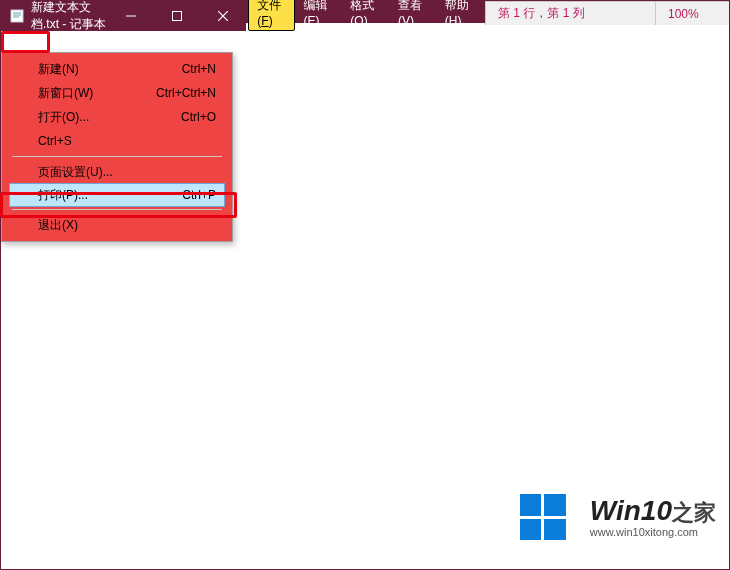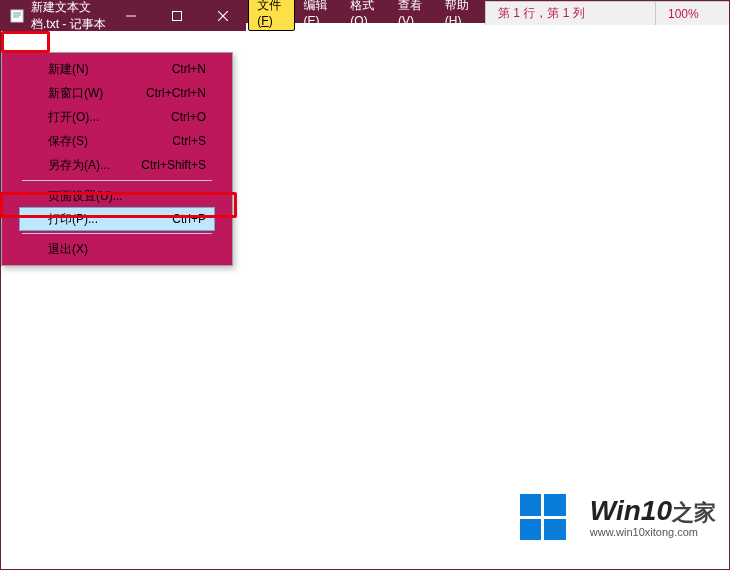--- a/index.html
+++ b/index.html
@@ -76,24 +76,24 @@
   .client {
     flex: 1;
     background: #fff;
     position: relative;
   }
   .dropdown {
     position: absolute;
     left: 1px;
     top: 52px;
     width: 232px;
-    background: #be185d;
+    background: #ef4444;
     border: 1px solid #a0a0a0;
     box-shadow: 2px 3px 6px rgba(0,0,0,0.25);
-    padding: 4px 18px;
+    padding: 4px 8px;
     z-index: 5;
   }
   .dd-item {
     display: flex;
     align-items: center;
     height: 24px;
     padding: 0 8px 0 28px;
     font-size: 12px;
     color: #000;
     cursor: default;
@@ -235,26 +235,21 @@
     </div>
     <div class="dd-item">
       <span class="label">新窗口(W)</span>
       <span class="shortcut">Ctrl+Ctrl+N</span>
     </div>
     <div class="dd-item">
       <span class="label">打开(O)...</span>
       <span class="shortcut">Ctrl+O</span>
     </div>
     <div class="dd-item">
-      <span class="label">保存(S)</span>
       <span class="shortcut">Ctrl+S</span>
-    </div>
-    <div class="dd-item">
-      <span class="label">另存为(A)...</span>
-      <span class="shortcut">Ctrl+Shift+S</span>
     </div>
     <div class="dd-sep"></div>
     <div class="dd-item">
       <span class="label">页面设置(U)...</span>
       <span class="shortcut"></span>
     </div>
     <div class="dd-item highlight">
       <span class="label">打印(P)...</span>
       <span class="shortcut">Ctrl+P</span>
     </div>

